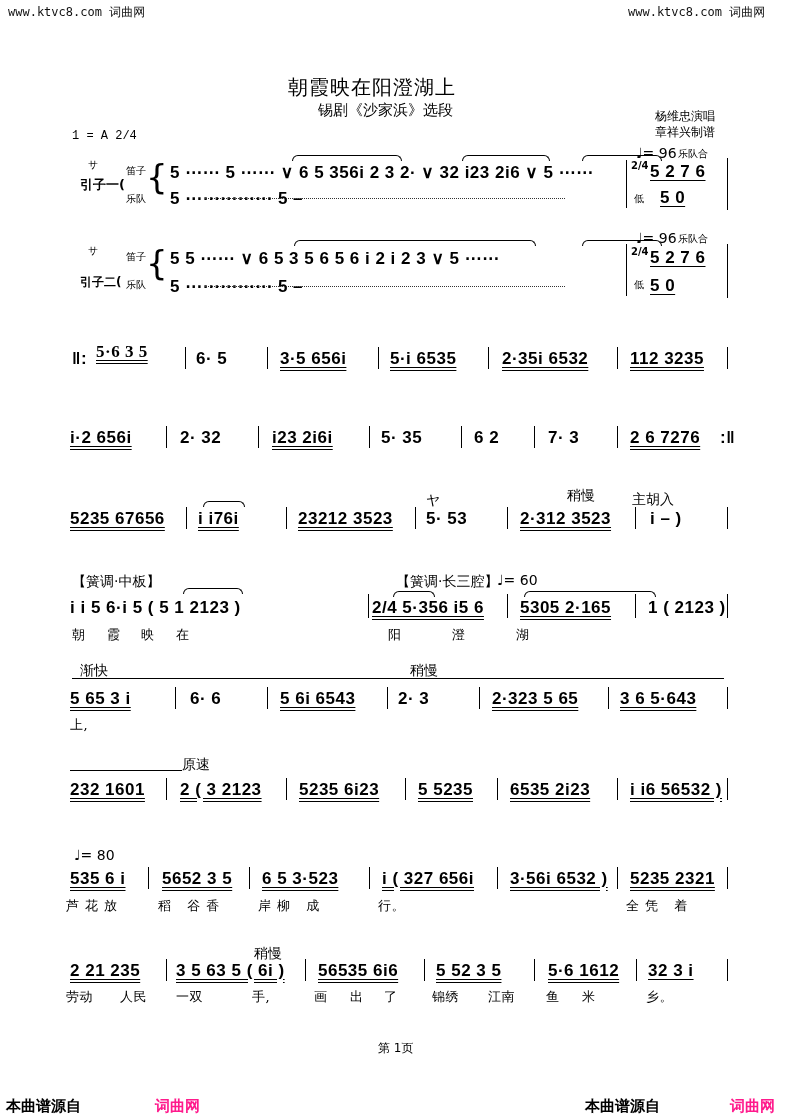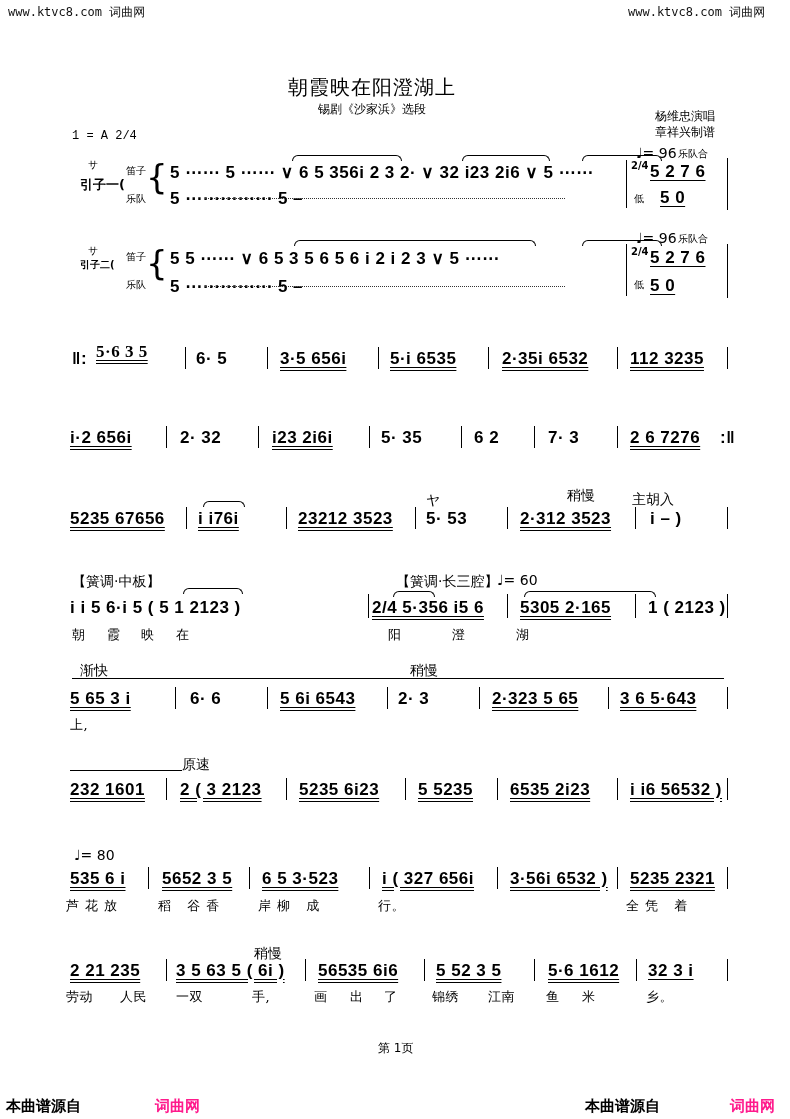--- a/index.html
+++ b/index.html
@@ -1,21 +1,21 @@
 <!DOCTYPE html>
 <html><head>
 <meta charset="utf-8">
 <style>
   html, body { margin: 0; padding: 0; background: #ffffff; }
   body { width: 790px; height: 1119px; position: relative; overflow: hidden;
          font-family: "DejaVu Sans", "Liberation Sans", sans-serif; color: #000; }
   .abs { position: absolute; white-space: nowrap; }
   .wm { font-family: "DejaVu Sans Mono", "Liberation Mono", monospace; font-size: 12px; color: #111; }
   .title { font-size: 20px; letter-spacing: 1px; }
-  .subtitle { font-size: 12px; text-align: center; }
+  .subtitle { font-size: 15px; text-align: center; }
   .credit { font-size: 12px; line-height: 16px; }
   .key { font-family: "Liberation Mono", monospace; font-size: 12px; }
   .note { font-family: "Liberation Sans", sans-serif; font-weight: bold; font-size: 17px; letter-spacing: 0.5px; }
   .lyric { font-family: "DejaVu Serif", serif; font-size: 13px; letter-spacing: 0.5px; }
   .mark { font-size: 14px; }
   .small { font-size: 10px; }
   .barline { position: absolute; width: 1px; background: #000; }
   .dots { position: absolute; border-top: 1px dotted #333; height: 0; }
   .slur { position: absolute; border: 1px solid #000; border-bottom: none; border-radius: 6px 6px 0 0; height: 5px; }
   .hline { position: absolute; height: 1px; background: #000; }
@@ -54,21 +54,21 @@
   <div class="barline" style="left:626px;top:160px;height:48px;"></div>
   <div class="abs small" style="left:631px;top:160px;font-weight:bold;line-height:12px;width:10px;text-align:center;">2/4</div>
   <div class="abs note ul1" style="left:650px;top:162px;">5 2 7 6</div>
   <div class="abs small" style="left:634px;top:192px;">低</div>
   <div class="abs note ul1" style="left:660px;top:188px;">5 0</div>
   <div class="barline" style="left:727px;top:158px;height:52px;"></div>
 </div>
 
 <div>
   <div class="abs small" style="left:88px;top:244px;">サ</div>
-  <div class="abs" style="left:80px;top:258px;font-size:10px;font-weight:bold;">引子二(</div>
+  <div class="abs" style="left:80px;top:274px;font-size:12px;font-weight:bold;">引子二(</div>
   <div class="abs small" style="left:126px;top:250px;">笛子</div>
   <div class="abs small" style="left:126px;top:278px;">乐队</div>
   <div class="abs brace" style="left:146px;top:246px;">{</div>
   <div class="abs note" style="left:170px;top:248px;">5 5 ⋯⋯ ∨ 6 5 3 5  6 5 6 i  2 i 2 3 ∨ 5 ⋯⋯</div>
   <div class="abs note" style="left:170px;top:276px;">5 ⋯⋯⋯⋯⋯ 5 –</div>
   <div class="dots" style="left:205px;top:286px;width:360px;"></div>
   <div class="slur" style="left:294px;top:240px;width:240px;"></div>
   <div class="slur" style="left:582px;top:240px;width:78px;"></div>
   <div class="abs mark" style="left:636px;top:230px;">♩= 96</div>
   <div class="abs small" style="left:678px;top:232px;">乐队合</div>

